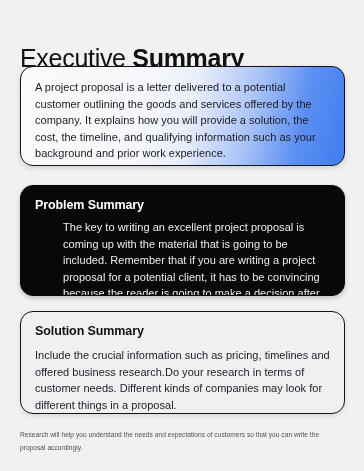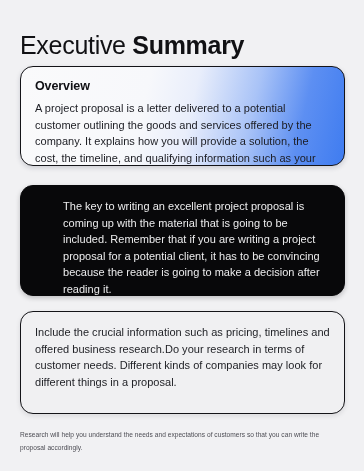--- a/index.html
+++ b/index.html
@@ -20,21 +20,21 @@
     width: 364px;
     height: 471px;
     box-sizing: border-box;
     position: relative;
   }
 
   
   .page-title {
     position: absolute;
     left: 20px;
-    top: 12px;
+    top: 25px;
     font-size: 25px;
     line-height: 32px;
     color: #111114;
     letter-spacing: -0.3px;
     white-space: nowrap;
   }
   .page-title .light {
     font-weight: 400;
   }
   .page-title .bold {
@@ -124,27 +124,28 @@
 <body>
 
 <div class="page">
 
   <h1 class="page-title">
     <span class="light">Executive</span>
     <span class="bold">Summary</span>
   </h1>
 
   <section class="card" id="card-overview">
-    <h2 class="card-title">Overview</h2>
     <p class="card-body">A project proposal is a letter delivered to a potential customer outlining the goods and services offered by the company. It explains how you will provide a solution, the cost, the timeline, and qualifying information such as your background and prior work experience.</p>
   </section>
 
   <section class="card" id="card-problem">
+    <h2 class="card-title">Problem Summary</h2>
     <p class="card-body">The key to writing an excellent project proposal is coming up with the material that is going to be included. Remember that if you are writing a project proposal for a potential client, it has to be convincing because the reader is going to make a decision after reading it.</p>
   </section>
 
   <section class="card" id="card-solution">
+    <h2 class="card-title">Solution Summary</h2>
     <p class="card-body">Include the crucial information such as pricing, timelines and offered business research.Do your research in terms of customer needs. Different kinds of companies may look for different things in a proposal.</p>
   </section>
 
   <p class="footer-note">Research will help you understand the needs and expectations of customers so that you can write the proposal accordingly.</p>
 
 </div>
 
 </body></html>

